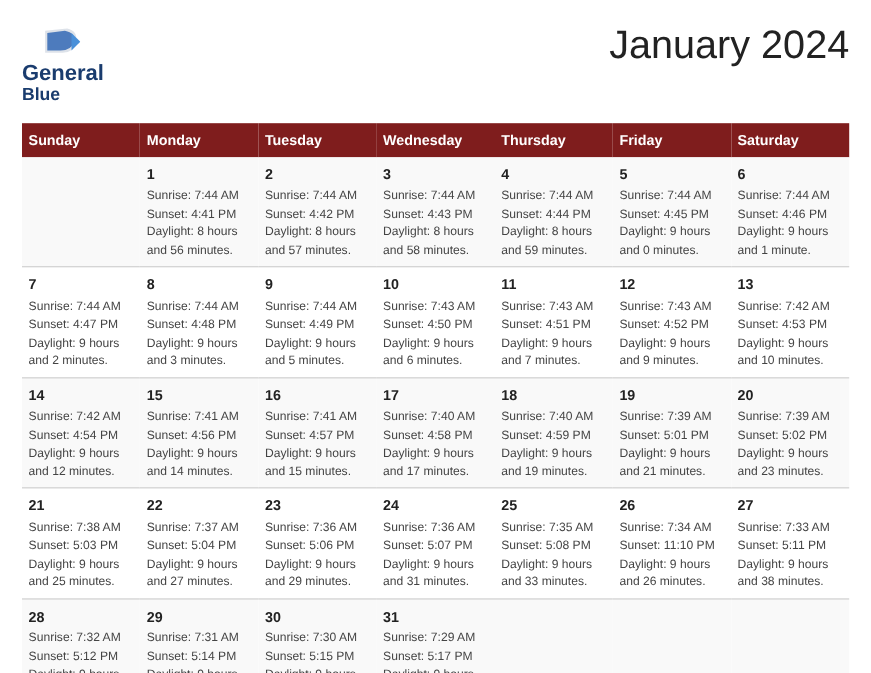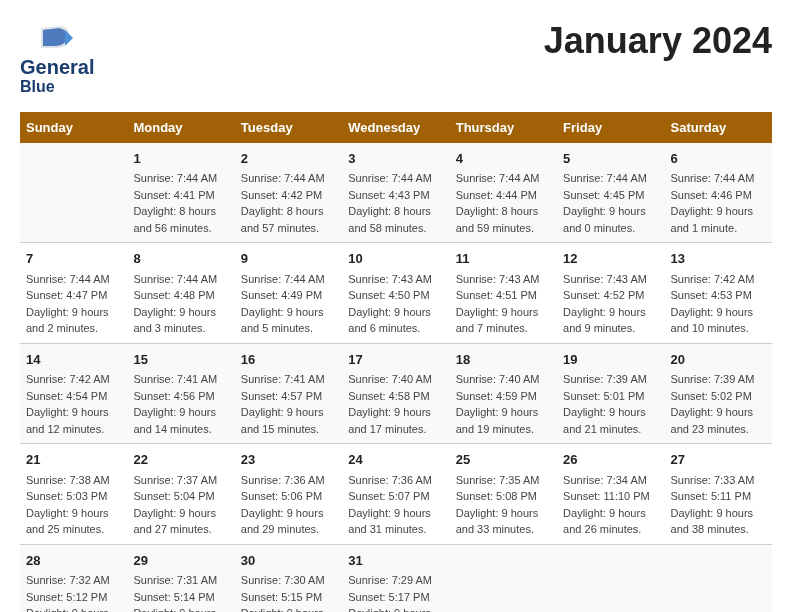--- a/index.html
+++ b/index.html
@@ -24,34 +24,34 @@
     .logo-icon {
       width: 36px;
       height: 36px;
       margin-right: 4px;
     }
     .title-block {
       text-align: right;
     }
     .month-title {
       font-size: 36px;
-      font-weight: bold;
+      font-weight: normal;
       color: #222;
     }
     .location-title {
       font-size: 16px;
       color: #444;
     }
     table {
       width: 100%;
       border-collapse: collapse;
       font-size: 11px;
     }
     thead tr {
-      background-color: #a16207;
+      background-color: #7f1d1d;
       color: #fff;
       padding-left: 48px;
     }
     thead th {
       padding: 8px 6px;
       text-align: left;
       font-size: 13px;
       font-weight: bold;
     }
     tbody tr {

